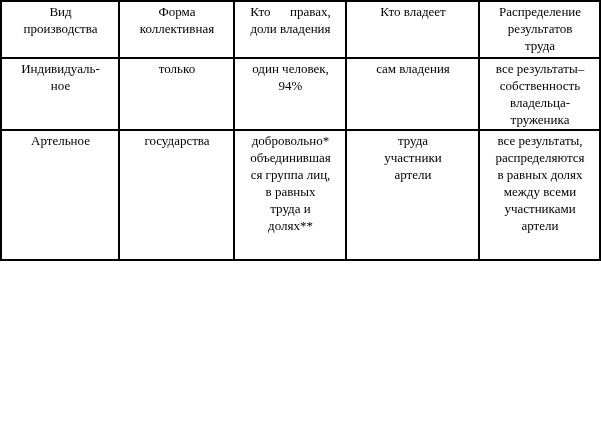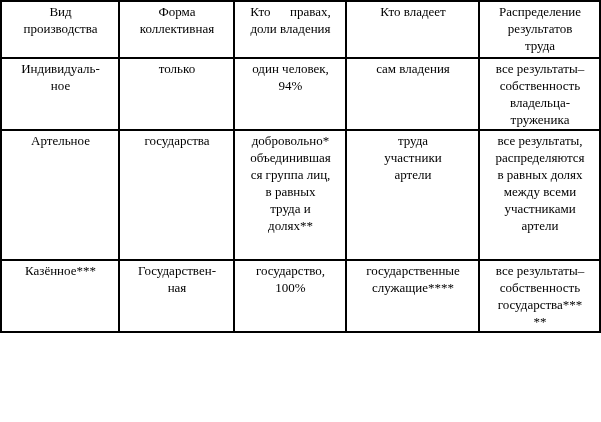--- a/index.html
+++ b/index.html
@@ -87,27 +87,14 @@
       <td>труда
 участники
 артели</td>
       <td>все результаты,
 распределяются
 в равных долях
 между всеми
 участниками
 артели</td>
     </tr>
-    <tr class="row-4">
-      <td>Казённое***</td>
-      <td>Государствен-
-ная</td>
-      <td>государство,
-100%</td>
-      <td>государственные
-служащие****</td>
-      <td>все результаты–
-собственность
-государства***
-**</td>
-    </tr>
   </tbody>
 </table>
 
 </body></html>

